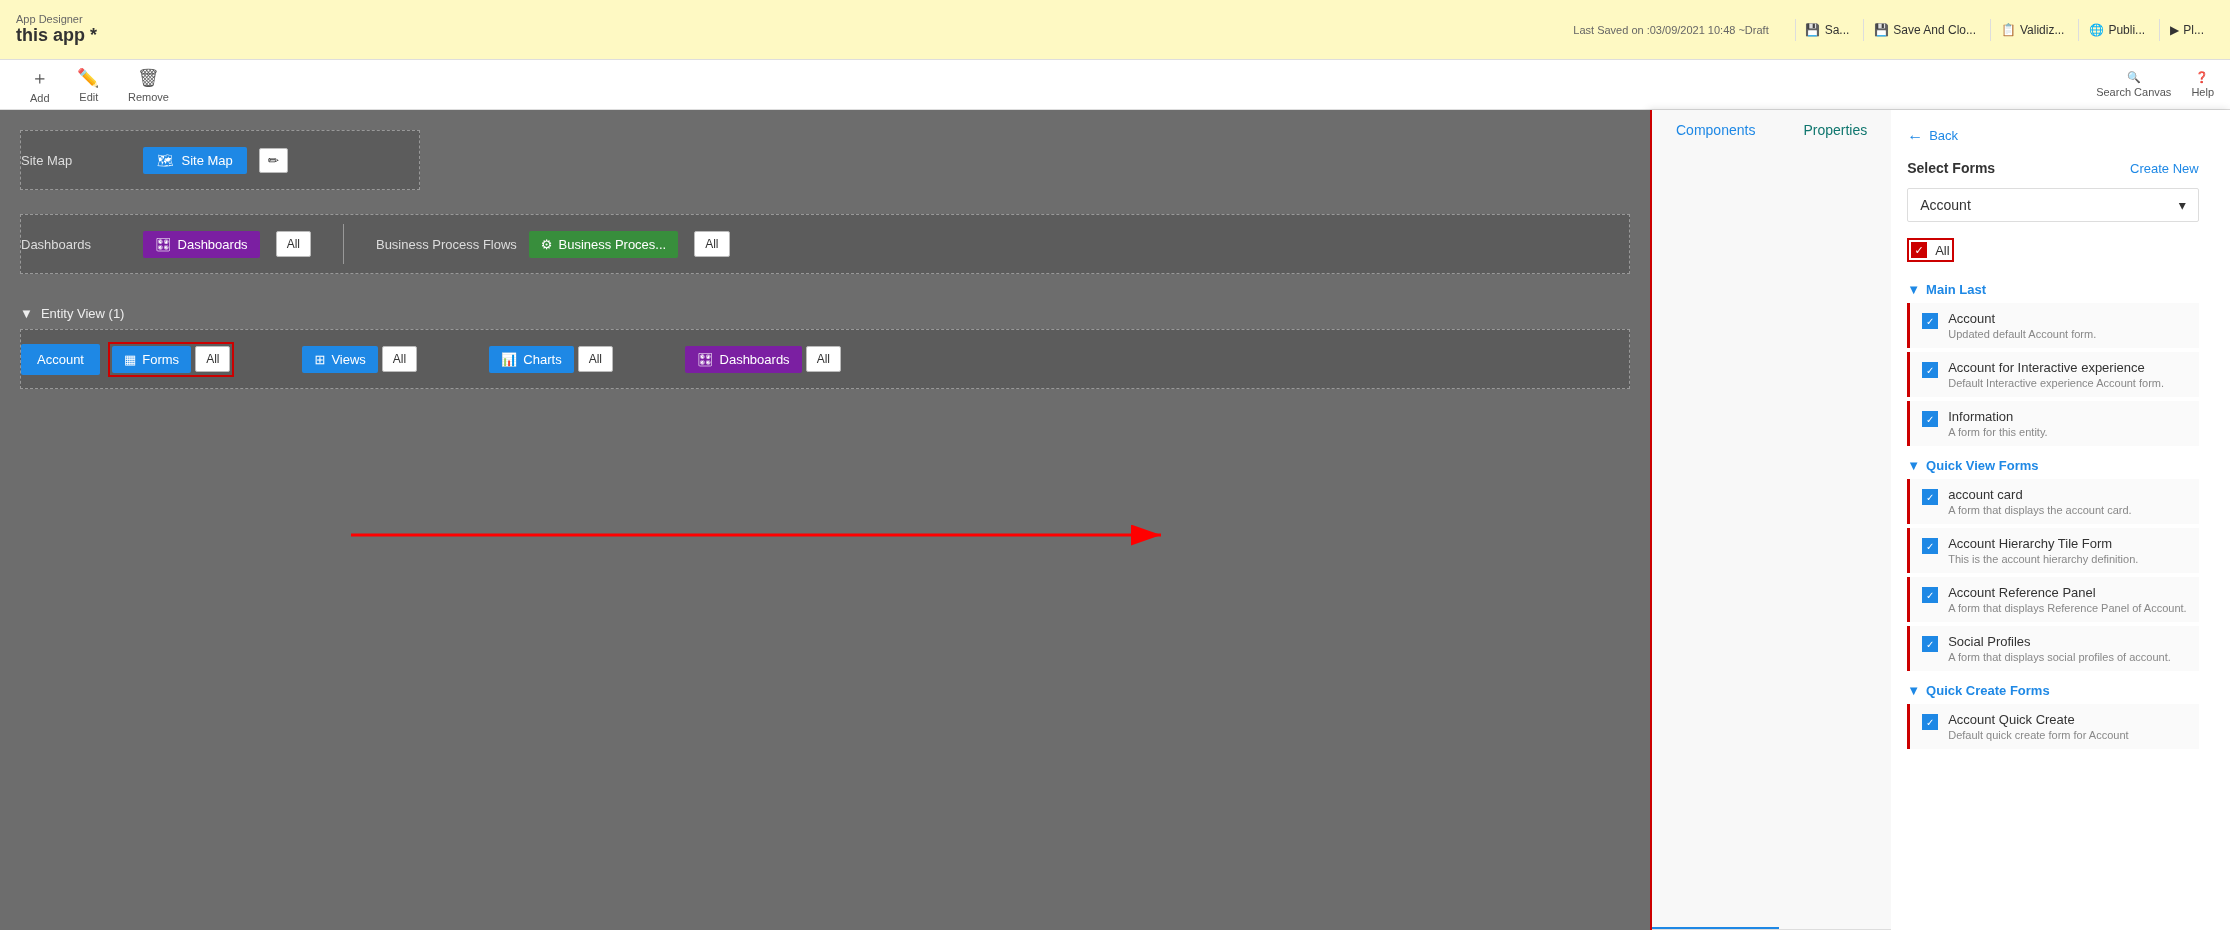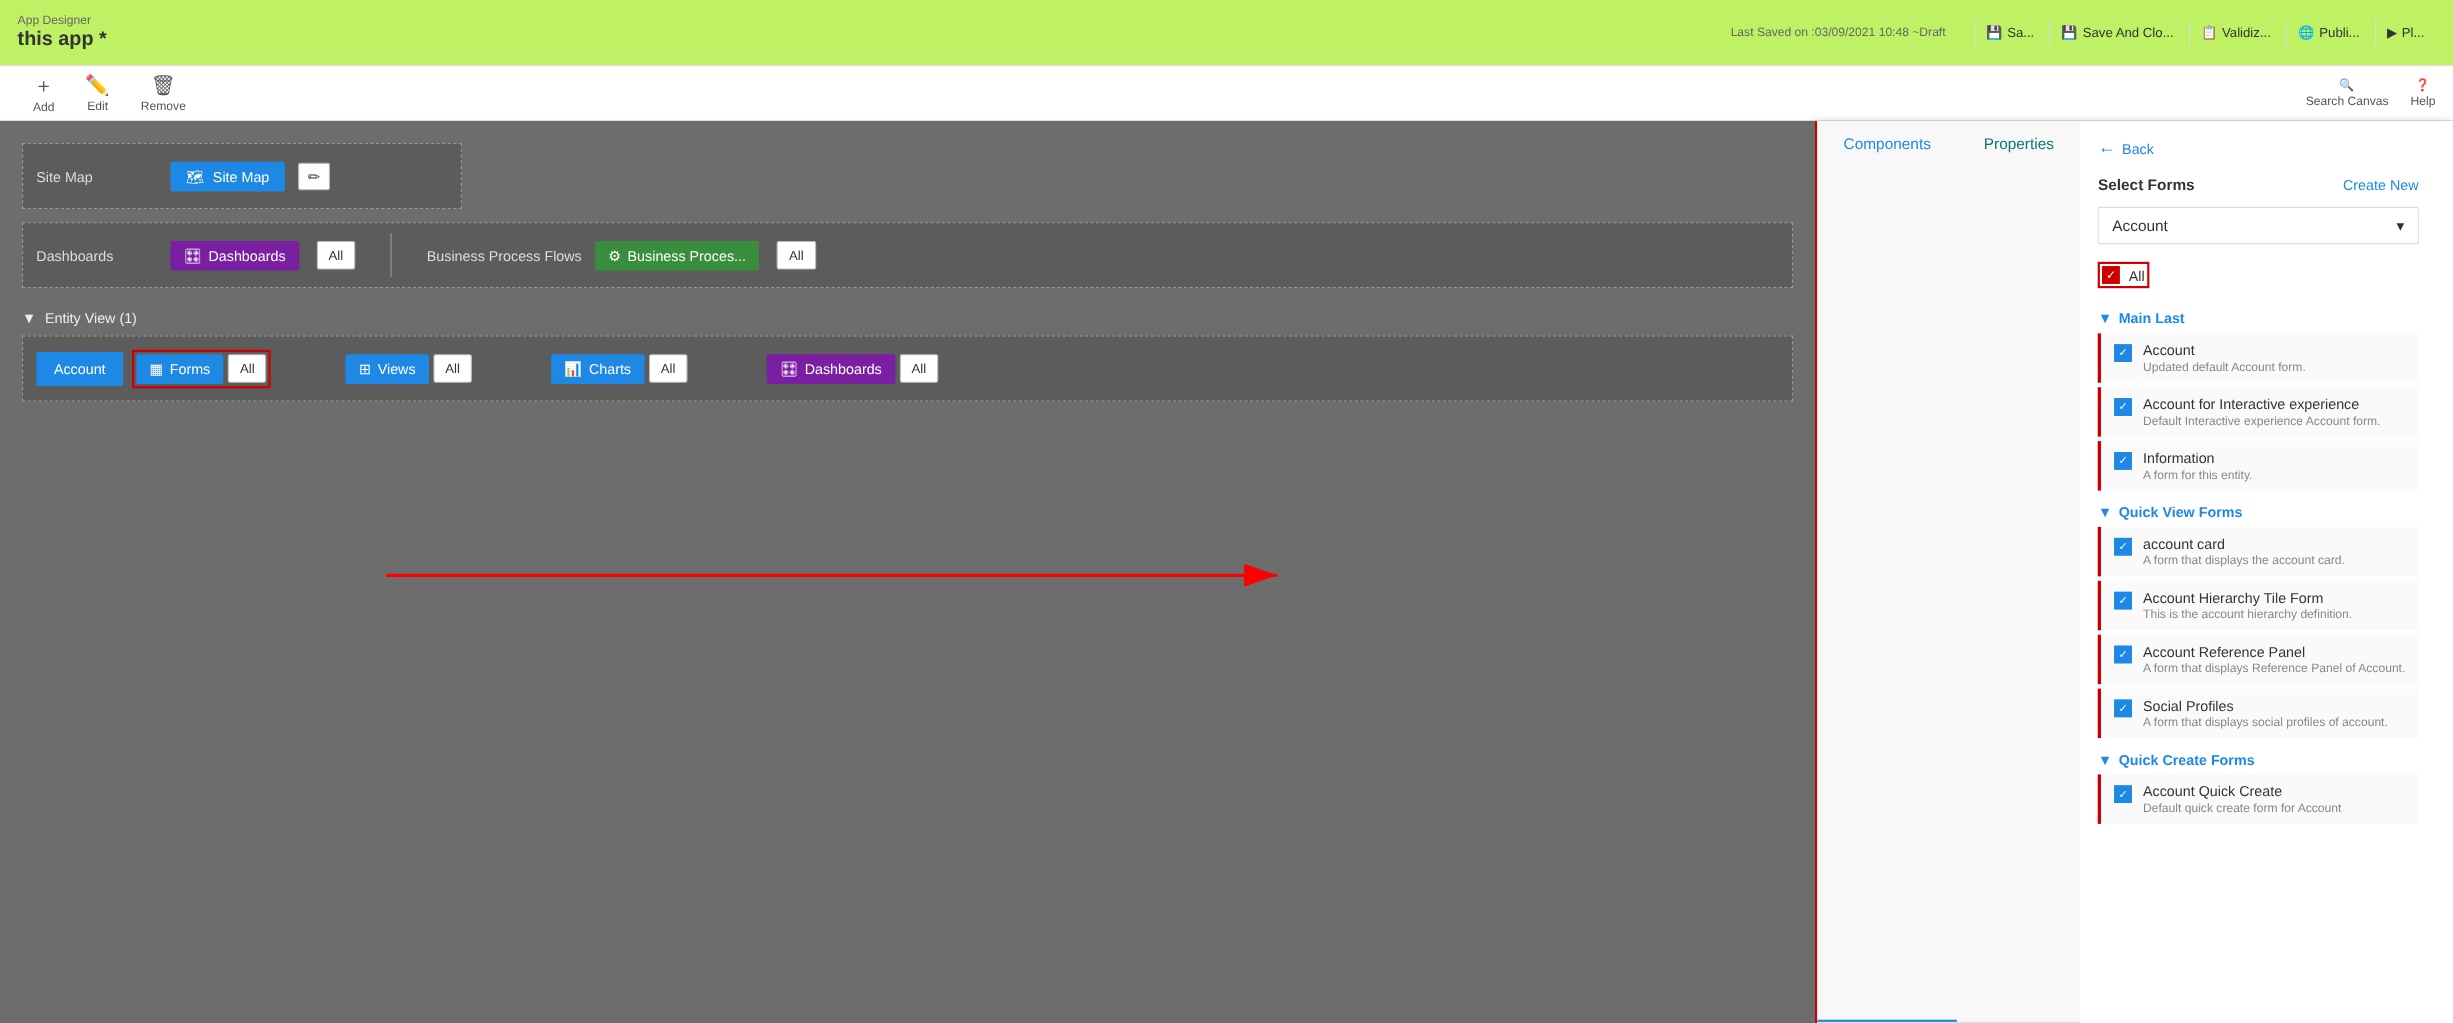--- a/index.html
+++ b/index.html
@@ -1,21 +1,21 @@
 <!DOCTYPE html>
 <html><head>
   <meta charset="utf-8">
   <style>
     * { box-sizing: border-box; margin: 0; padding: 0; }
     body { font-family: 'Segoe UI', Arial, sans-serif; font-size: 13px; background: #f3f3f3; overflow: hidden; width: 2230px; height: 930px; }
 
     
     .top-bar {
       display: flex; align-items: center; justify-content: space-between;
-      background: #bef264; border-bottom: 1px solid #ddd;
+      background: #fef9c3; border-bottom: 1px solid #ddd;
       padding: 0 16px; height: 60px;
     }
     .top-bar-left .app-designer { font-size: 11px; color: #666; }
     .top-bar-left .app-title { font-size: 18px; font-weight: 600; color: #333; }
     .top-bar-right { display: flex; align-items: center; gap: 4px; font-size: 12px; color: #555; }
     .top-bar-right .last-saved { margin-right: 22px; font-size: 11px; color: #666; }
     .toolbar-btn {
       display: flex; align-items: center; gap: 4px;
       padding: 4px 10px; border: none; background: transparent;
       cursor: pointer; color: #333; font-size: 12px; border-left: 1px solid #ddd;
@@ -43,21 +43,21 @@
       display: flex; height: calc(930px - 110px);
     }
 
     
     .canvas {
       flex: 1; background: #6d6d6d; padding: 20px; overflow: auto; position: relative;
     }
     .canvas-row {
       display: flex; align-items: center; min-height: 60px;
       border: 1px dashed #999; background: rgba(0,0,0,0.15);
-      margin-bottom: 12px; padding: 8px 12px; gap: 12px; position: relative;
+      margin-bottom: 24px; padding: 8px 0; gap: 12px; position: relative;
     }
     .section-label {
       color: #ddd; font-size: 13px; font-weight: 500; min-width: 110px;
     }
     .canvas-chip {
       display: flex; align-items: center; gap: 6px;
       background: #1e88e5; color: #fff; border-radius: 2px;
       padding: 6px 12px; font-size: 13px; cursor: pointer; white-space: nowrap;
     }
     .canvas-chip.green { background: #388e3c; }

